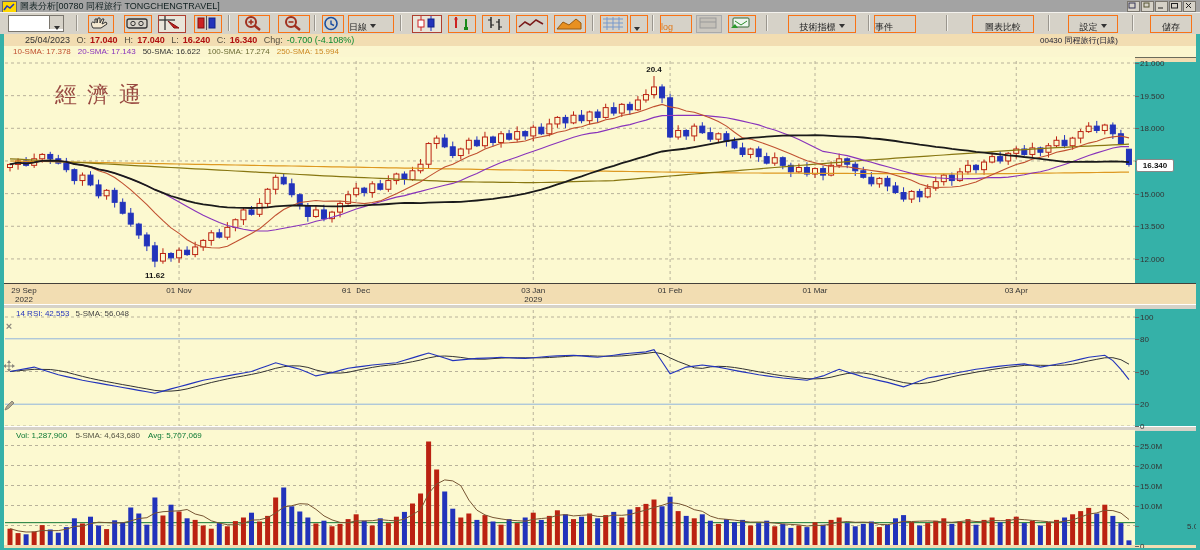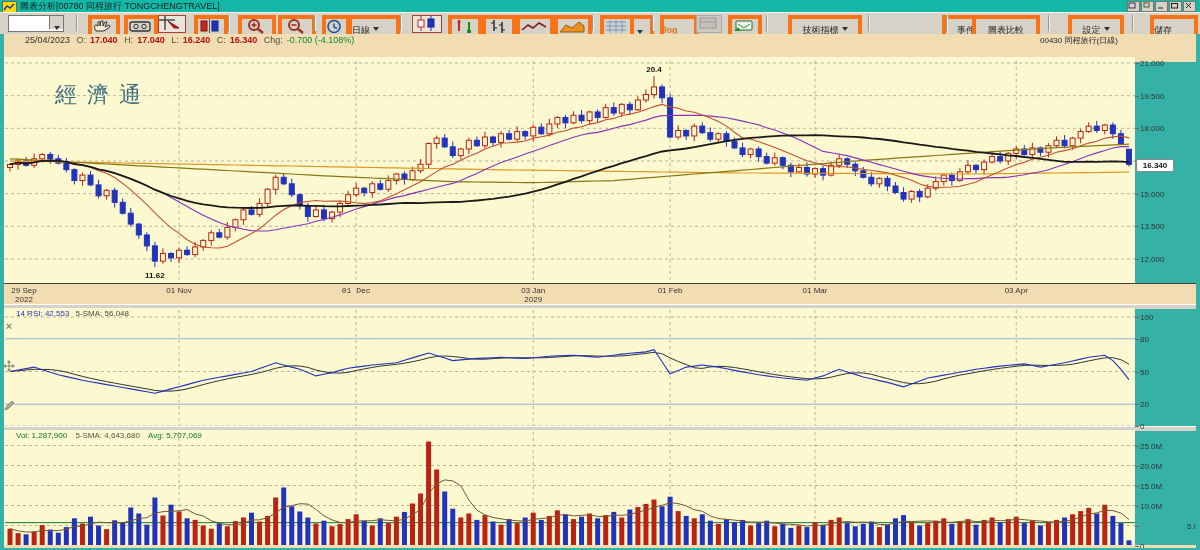--- a/index.html
+++ b/index.html
@@ -1,30 +1,30 @@
 <!DOCTYPE html>
 <html><head>
 <meta charset="utf-8">
 <style>
   html,body{margin:0;padding:0;}
   body{width:1200px;height:550px;overflow:hidden;position:relative;
        font-family:"Liberation Sans","DejaVu Sans",sans-serif;background:#35b1a8;}
   #app{position:absolute;inset:0;}
   .abs{position:absolute;}
   
-  #titlebar{left:0;top:0;width:1200px;height:12px;background:#14b8a6;color:#102020;
+  #titlebar{left:0;top:0;width:1200px;height:12px;background:#a3a3a3;color:#102020;
             font-size:9px;line-height:12px;}
   #title-icon{left:2px;top:1px;width:13px;height:10px;background:#ffd b00;background:#ffd800;border:1px solid #666;}
   #title-text{left:20px;top:0;}
   .winbtn{top:1px;width:11px;height:9px;background:#d6d2c8;border:1px solid #7a766e;
           font-size:7px;line-height:8px;text-align:center;color:#222;}
   
   #toolbar{left:0;top:12px;width:1200px;height:22px;background:#d6d2c8;
            border-top:1px solid #f4f2ee;border-bottom:1px solid #8f8b83;}
-  .tbtn{top:2px;height:16px;background:#d6d2c8;border:4px solid #f97316;}
+  .tbtn{top:2px;height:16px;background:#d6d2c8;border:1px solid #f97316;}
   .tbtn.sel{border:1px solid #b04030;background:#e9e5da;}
   .tsep{top:2px;width:1px;height:16px;background:#9a968e;border-right:1px solid #f2f0ea;}
   .tlabel{font-size:9px;color:#222;line-height:16px;}
   .caret{display:inline-block;width:0;height:0;border-left:3px solid transparent;
          border-right:3px solid transparent;border-top:4px solid #333;vertical-align:middle;margin-left:3px;}
   #combo{left:8px;top:2px;width:54px;height:15px;background:#fff;border:1px solid #7a766e;}
   #combo-btn{position:absolute;right:0;top:0;width:13px;height:13px;background:#d6d2c8;
              border-left:1px solid #7a766e;text-align:center;}
   #combo-btn .caret{margin:4px 0 0 0;}
   
@@ -45,21 +45,21 @@
   #xaxis{left:0;top:283px;width:1200px;height:21px;background:#f2ddb2;border-top:1px solid #44403a;}
   #bottomstrip{left:0;top:545px;width:1200px;height:3px;background:#f2ddb2;}
   .edge{background:#35b1a8;}
   svg.panel{position:absolute;left:0;}
   .xlab{position:absolute;font-size:8px;color:#333;text-align:center;width:44px;}
   .ylab{position:absolute;left:1140px;font-size:8px;color:#333;}
   .tickdash{position:absolute;left:1135px;width:4px;height:1px;background:#666;}
   #pricetag{left:1136px;width:34px;background:#fff;border:1px solid #888;border-radius:2px;
             font-size:8px;font-weight:bold;text-align:center;color:#111;padding:1px 1px;}
   
-  #wm1{left:55px;top:80px;font-size:22px;letter-spacing:10px;color:#0c4a6e;opacity:.8;}
+  #wm1{left:55px;top:80px;font-size:22px;letter-spacing:10px;color:#7f1d1d;opacity:.8;}
   #wm2{left:16px;top:98px;font-size:38px;font-weight:bold;color:#abacb6;opacity:.85;
        font-family:"Liberation Sans","DejaVu Sans",sans-serif;}
   
   .phead{font-size:8px;line-height:9px;}
   
   .gicon{left:3px;width:12px;height:12px;color:#8a867c;font-size:11px;font-weight:bold;
          line-height:12px;text-align:center;}
   #symlabel{font-size:8px;color:#223;}
   .icon-svg{display:block;}
 </style>
@@ -204,67 +204,68 @@
             <line x1="2" y1="11" x2="22" y2="11"></line>
             <line x1="6" y1="1" x2="6" y2="14"></line>
             <line x1="12" y1="1" x2="12" y2="14"></line>
             <line x1="18" y1="1" x2="18" y2="14"></line>
           </g>
         </svg>
   </div>
   <div class="abs tbtn" style="left:630px;width:16px"><span class="caret" style="margin-top:6px"></span></div>
   <div class="abs tsep" style="left:652px"></div>
   <div class="abs tbtn" style="left:660px;width:30px">
-    <span class="tlabel" style="color:#e07818;font-weight:bold">log</span>
+    <span class="tlabel" style="color:#e07818;font-weight:normal">log</span>
   </div>
   <div class="abs tbtn" style="left:696px;width:24px;background:#ccc8c0;border:1px solid #aaa">
     <svg class="icon-svg" width="22" height="14" viewBox="0 0 22 14">
           <rect x="3" y="2" width="16" height="10" fill="#c4c0b8" stroke="#999"></rect>
           <line x1="3" y1="6" x2="19" y2="6" stroke="#999"></line>
         </svg>
   </div>
   <div class="abs tbtn" style="left:728px;width:26px">
     <svg class="icon-svg" width="24" height="15" viewBox="0 0 24 15">
           <rect x="4" y="2" width="16" height="9" rx="1" fill="#eef6ee" stroke="#336633"></rect>
           <path d="M6 5 L12 9 L18 5" fill="none" stroke="#2a8a2a"></path>
           <path d="M2 12 L9 12 L6 8 Z" fill="#2a9a2a"></path>
         </svg>
   </div>
   <div class="abs tsep" style="left:766px"></div>
   <div class="abs tbtn" style="left:788px;width:66px;text-align:center">
     <span class="tlabel">技術指標</span><span class="caret"></span>
   </div>
   <div class="abs tsep" style="left:868px"></div>
-  <div class="abs tbtn" style="left:942px;width:40px;text-align:center">
+  <div class="abs tbtn" style="left:874px;width:40px;">
     <span class="tlabel">事件</span>
   </div>
   <div class="abs tsep" style="left:946px"></div>
   <div class="abs tbtn" style="left:972px;width:60px;text-align:center">
     <span class="tlabel">圖表比較</span>
   </div>
   <div class="abs tsep" style="left:1048px"></div>
   <div class="abs tbtn" style="left:1068px;width:48px;text-align:center">
     <span class="tlabel">設定</span><span class="caret"></span>
   </div>
   <div class="abs tsep" style="left:1132px"></div>
-  <div class="abs tbtn" style="left:1150px;width:40px;text-align:left">
+  <div class="abs tbtn" style="left:1150px;width:40px;text-align:center">
     <span class="tlabel">儲存</span>
   </div>
 </div>
 
 <div id="infobar" class="abs">
   <span style="margin-left:25px">25/04/2023</span>
   <span class="lab">O:</span><span class="redv">17.040</span>
   <span class="lab">H:</span><span class="redv">17.040</span>
   <span class="lab">L:</span><span class="redv">16.240</span>
   <span class="lab">C:</span><span class="redv">16.340</span>
   <span class="lab">Chg:</span><span class="greenv">-0.700 (-4.108%)</span>
 </div>
 <div id="symlabel" class="abs" style="left:1040px;top:35px">00430  同程旅行(日線)</div>
 
+<div id="smabar" class="abs"><span style="margin-left:13px" id="sma-items"><span style="color: rgb(192, 80, 48);">10-SMA: 17.378</span><span style="color: rgb(136, 51, 187);">20-SMA: 17.143</span><span style="color: rgb(51, 51, 51);">50-SMA: 16.622</span><span style="color: rgb(107, 107, 51);">100-SMA: 17.274</span><span style="color: rgb(204, 136, 34);">250-SMA: 15.994</span></span></div>
 
 <div id="bg-main" class="abs plotbg"></div>
 <div id="wm1" class="abs">經濟通</div>
 <svg id="main-svg" class="panel" style="top:57px" width="1200" height="226" viewBox="0 0 1200 226">
       <line x1="5" y1="6" x2="1135" y2="6" stroke="#b8b29a" stroke-dasharray="3,3"></line>
       <line x1="5" y1="38.655" x2="1135" y2="38.655" stroke="#b8b29a" stroke-dasharray="3,3"></line>
       <line x1="5" y1="71.31" x2="1135" y2="71.31" stroke="#b8b29a" stroke-dasharray="3,3"></line>
       <line x1="5" y1="103.965" x2="1135" y2="103.965" stroke="#b8b29a" stroke-dasharray="3,3"></line>
       <line x1="5" y1="136.62" x2="1135" y2="136.62" stroke="#b8b29a" stroke-dasharray="3,3"></line>
       <line x1="5" y1="169.275" x2="1135" y2="169.275" stroke="#b8b29a" stroke-dasharray="3,3"></line>

